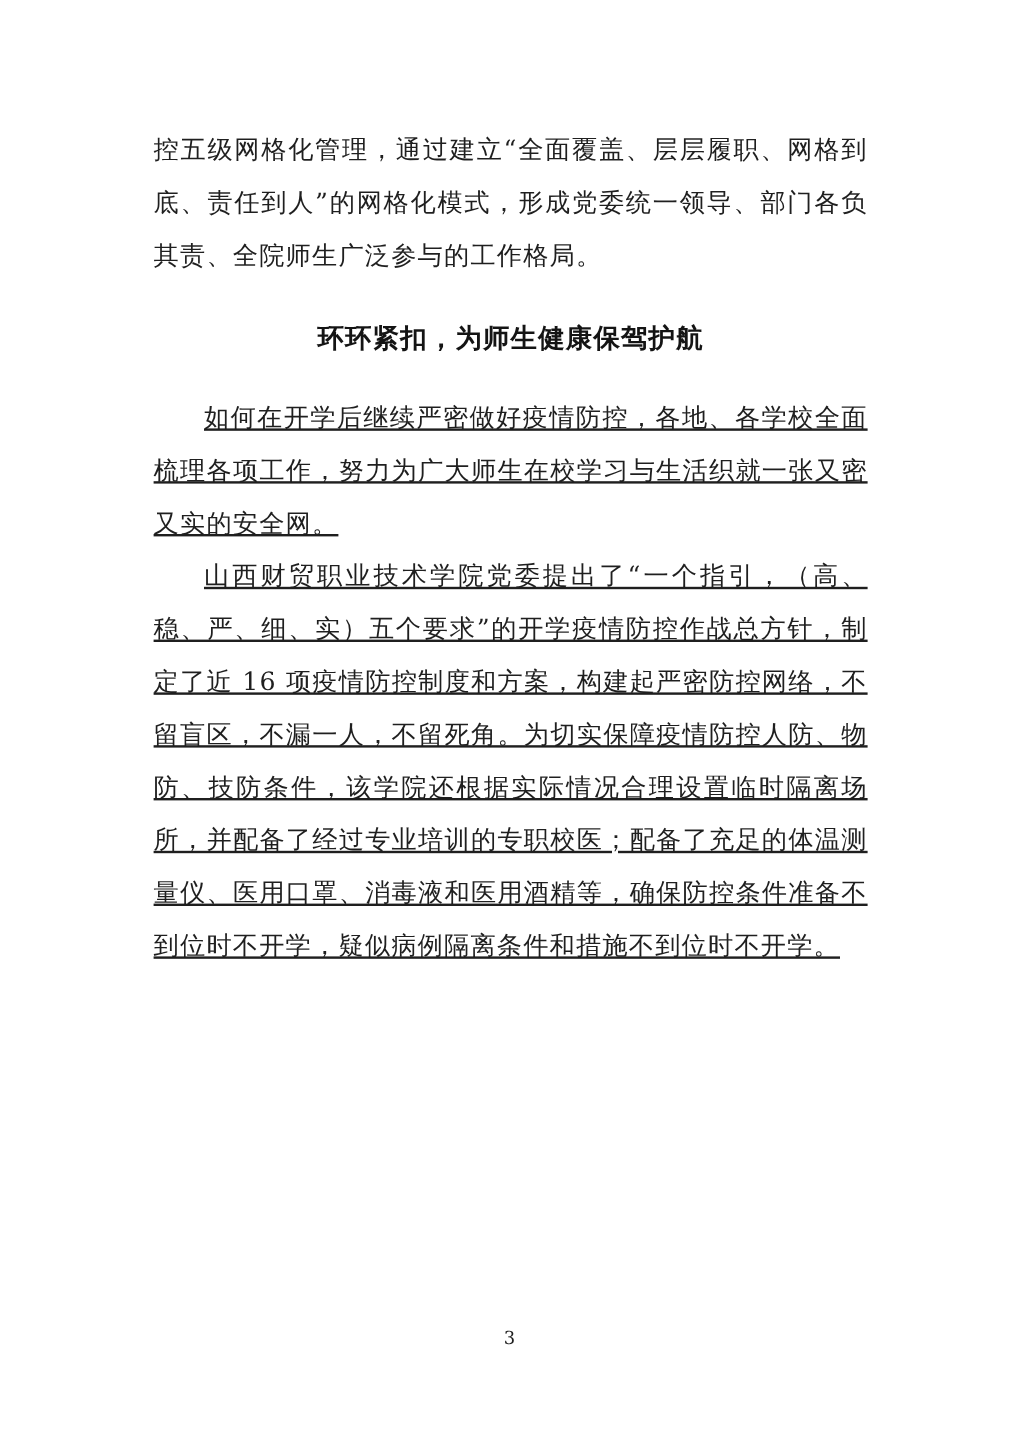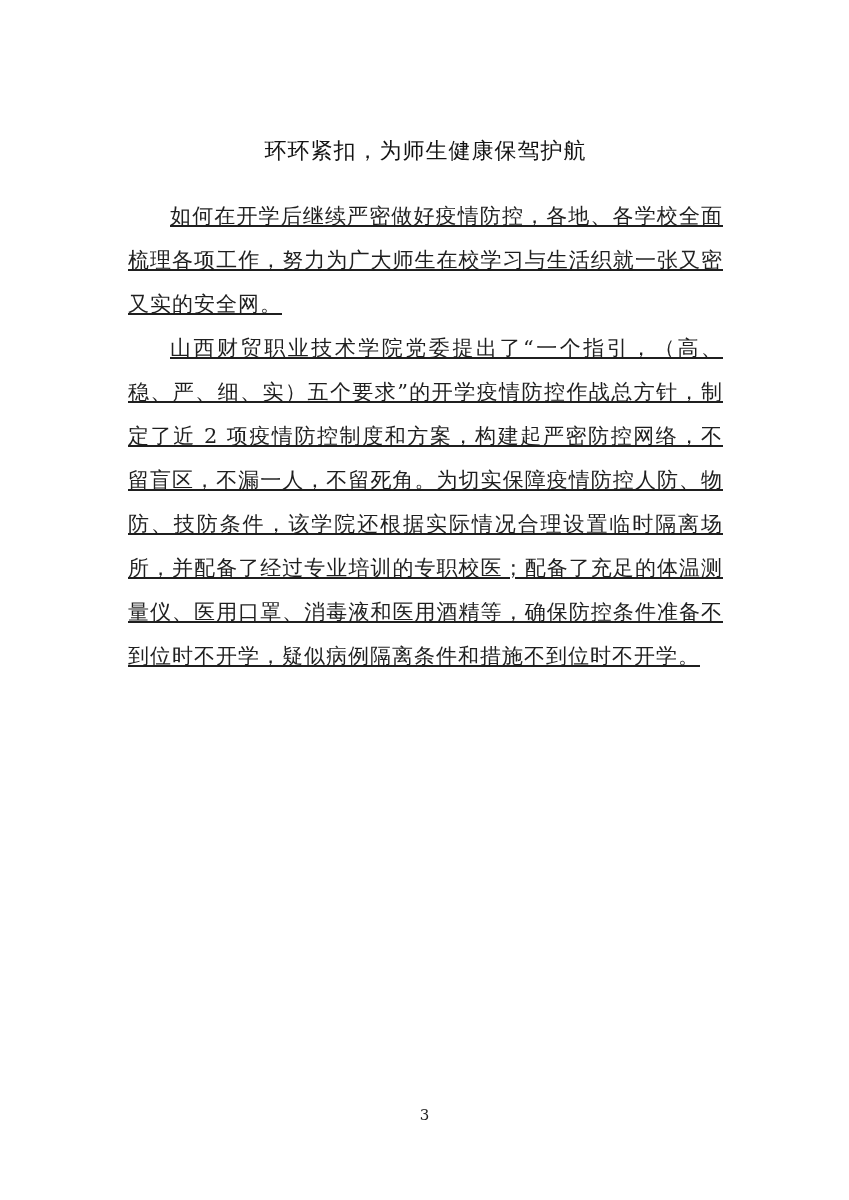--- a/index.html
+++ b/index.html
@@ -31,21 +31,21 @@
     text-justify: inter-character;
     word-break: break-all;
   }
   .para.indent {
     text-indent: 2em;
     text-decoration: underline;
   }
   .heading {
     margin: 26px 0 21px 0;
     font-family: "DejaVu Sans", "Liberation Sans", sans-serif;
-    font-weight: 400;
+    font-weight: 700;
     font-size: 22px;
     line-height: 44px;
     letter-spacing: 1px;
     text-align: center;
     color: #141414;
   }
   .page-number {
     position: absolute;
     left: 0;
     right: 0;
@@ -55,23 +55,24 @@
     text-align: center;
     font-size: 15px;
     color: #1f1f1f;
   }
 </style>
 </head>
 <body>
 
 <div class="page">
   <div class="content">
+    <p class="para">控五级网格化管理，通过建立“全面覆盖、层层履职、网格到底、责任到人”的网格化模式，形成党委统一领导、部门各负其责、全院师生广泛参与的工作格局。</p>
 
     <h2 class="heading">环环紧扣，为师生健康保驾护航</h2>
 
     <p class="para indent">如何在开学后继续严密做好疫情防控，各地、各学校全面梳理各项工作，努力为广大师生在校学习与生活织就一张又密又实的安全网。</p>
 
-    <p class="para indent">山西财贸职业技术学院党委提出了“一个指引，（高、稳、严、细、实）五个要求”的开学疫情防控作战总方针，制定了近 2 项疫情防控制度和方案，构建起严密防控网络，不留盲区，不漏一人，不留死角。为切实保障疫情防控人防、物防、技防条件，该学院还根据实际情况合理设置临时隔离场所，并配备了经过专业培训的专职校医；配备了充足的体温测量仪、医用口罩、消毒液和医用酒精等，确保防控条件准备不到位时不开学，疑似病例隔离条件和措施不到位时不开学。</p>
+    <p class="para indent">山西财贸职业技术学院党委提出了“一个指引，（高、稳、严、细、实）五个要求”的开学疫情防控作战总方针，制定了近 16 项疫情防控制度和方案，构建起严密防控网络，不留盲区，不漏一人，不留死角。为切实保障疫情防控人防、物防、技防条件，该学院还根据实际情况合理设置临时隔离场所，并配备了经过专业培训的专职校医；配备了充足的体温测量仪、医用口罩、消毒液和医用酒精等，确保防控条件准备不到位时不开学，疑似病例隔离条件和措施不到位时不开学。</p>
 
   </div>
 
   <div class="page-number">3</div>
 </div>
 
 </body></html>

